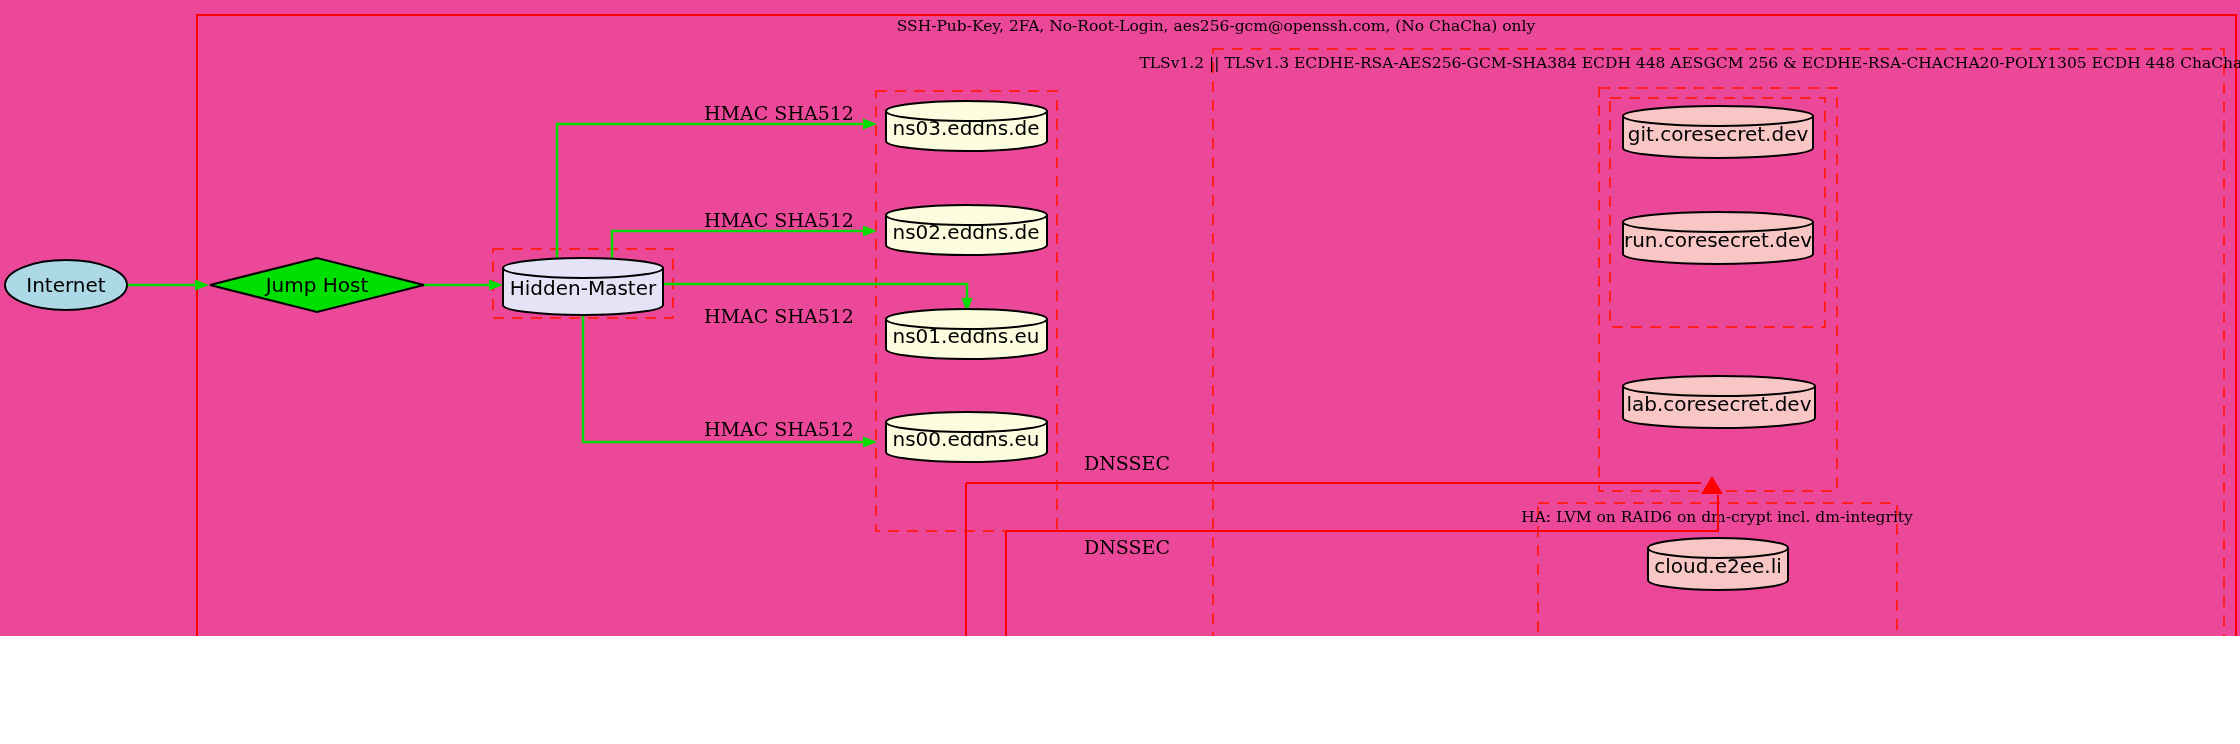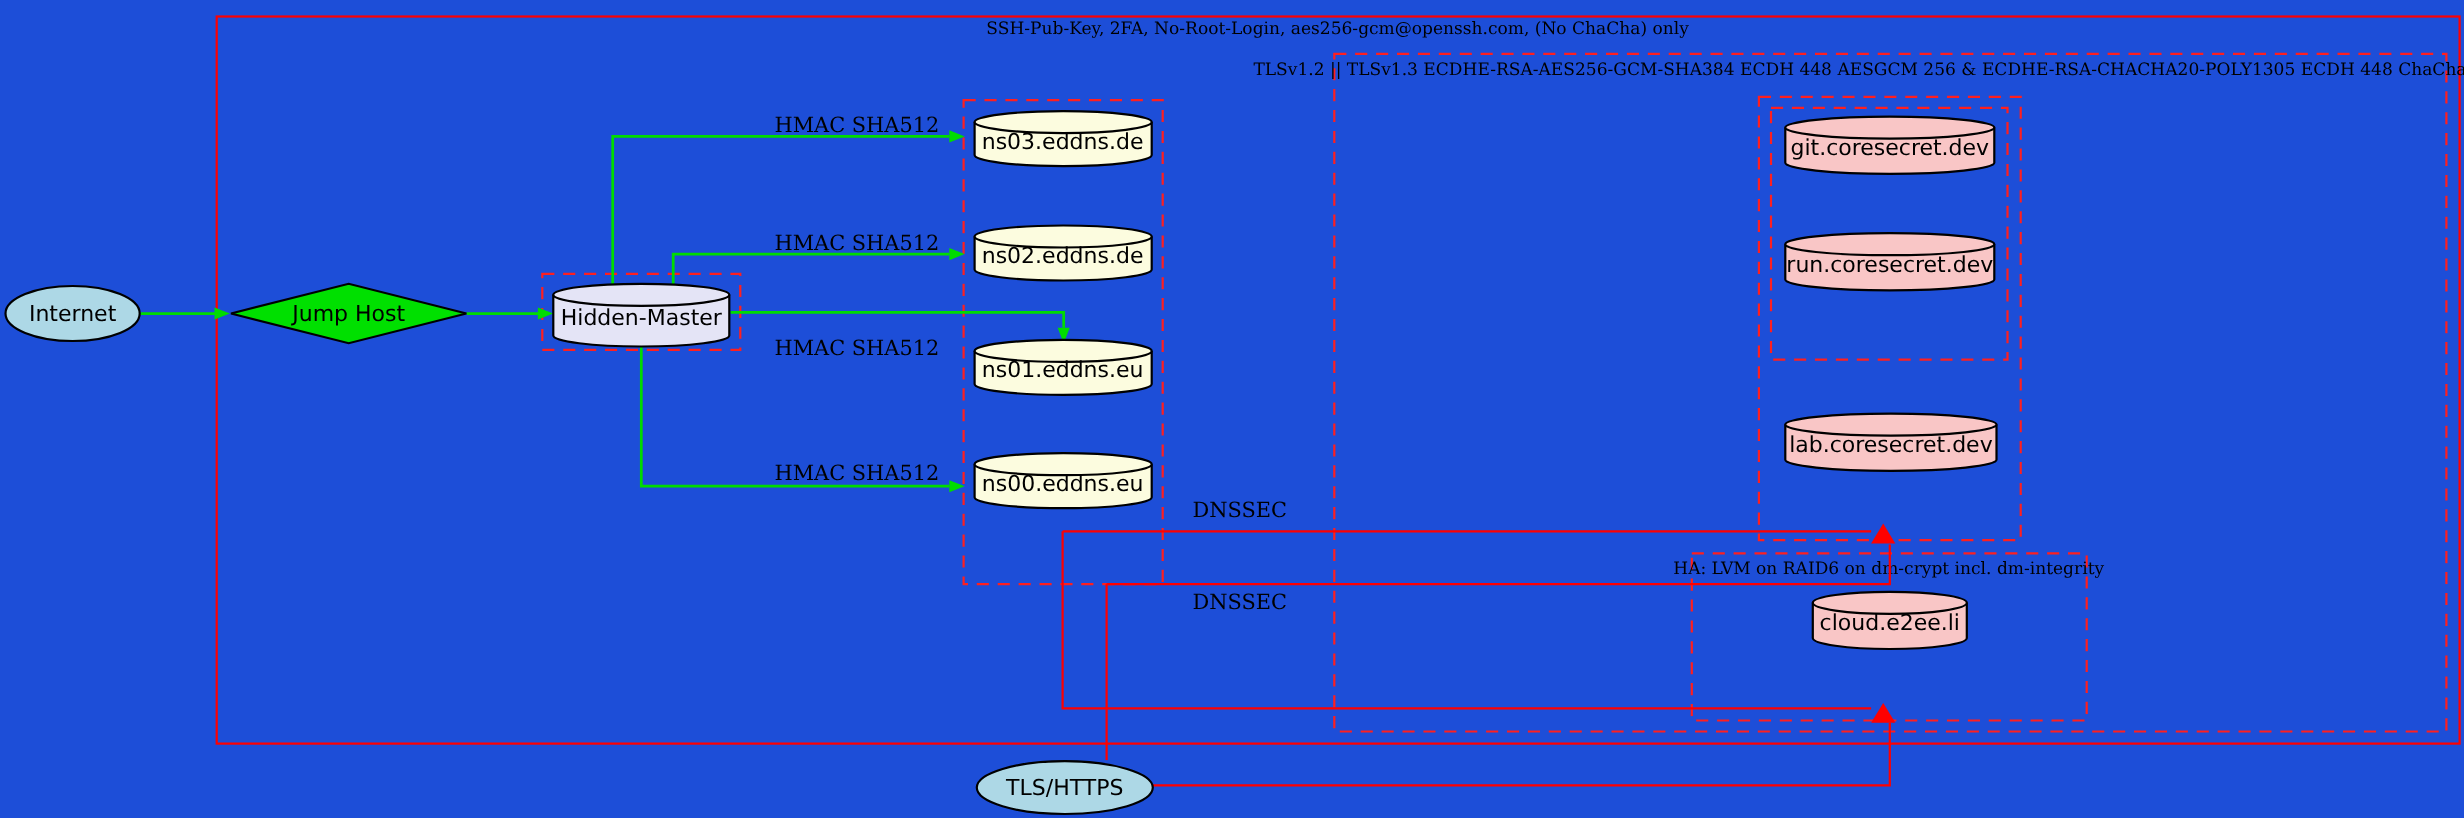--- a/index.html
+++ b/index.html
@@ -1,16 +1,16 @@
 <!DOCTYPE html>
 <html><head>
 <meta charset="utf-8">
 <style>
   html,body{margin:0;padding:0;background:#ffffff;}
-  .canvas{position:relative;width:2240px;height:744px;background:#1d4ed8;overflow:hidden;}
+  .canvas{position:relative;width:2240px;height:636px;background:#ec4899;overflow:hidden;}
   svg{display:block;}
   .node-label{font-family:"DejaVu Sans","Liberation Sans",sans-serif;font-size:20px;fill:#000000;text-anchor:middle;}
   .edge-label{font-family:"DejaVu Serif","Liberation Serif",serif;font-size:19px;fill:#000000;text-anchor:middle;}
   .cluster-label{font-family:"DejaVu Serif","Liberation Serif",serif;font-size:15.5px;fill:#000000;text-anchor:middle;}
   .cluster-solid{fill:none;stroke:#ff0000;stroke-width:2;}
   .cluster-dashed{fill:none;stroke:#ff1f1f;stroke-width:2;stroke-dasharray:11 8;}
   .edge-green{fill:none;stroke:#00dc00;stroke-width:2.5;}
   .edge-red{fill:none;stroke:#ff0000;stroke-width:2;}
   .ah-green{fill:#00dc00;stroke:none;}
   .ah-red{fill:#ff0000;stroke:none;}

